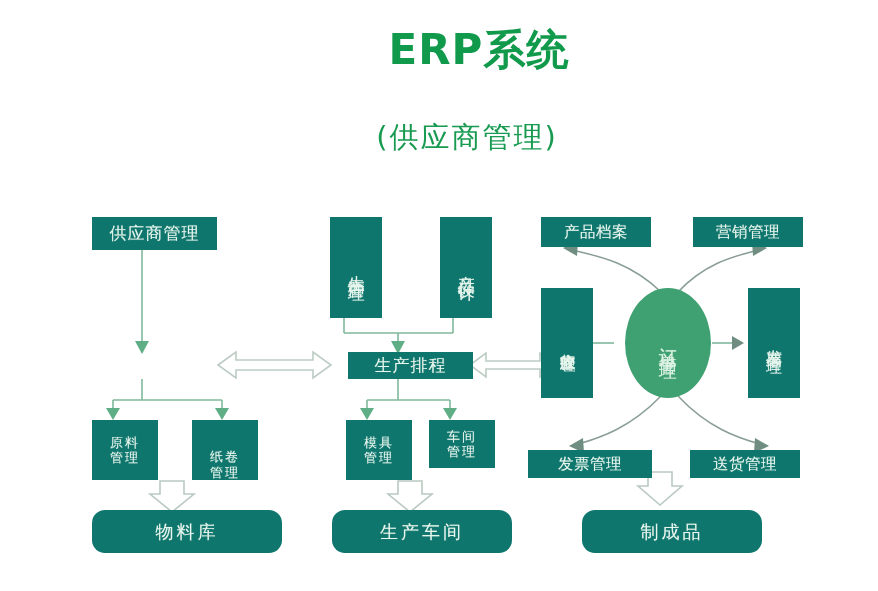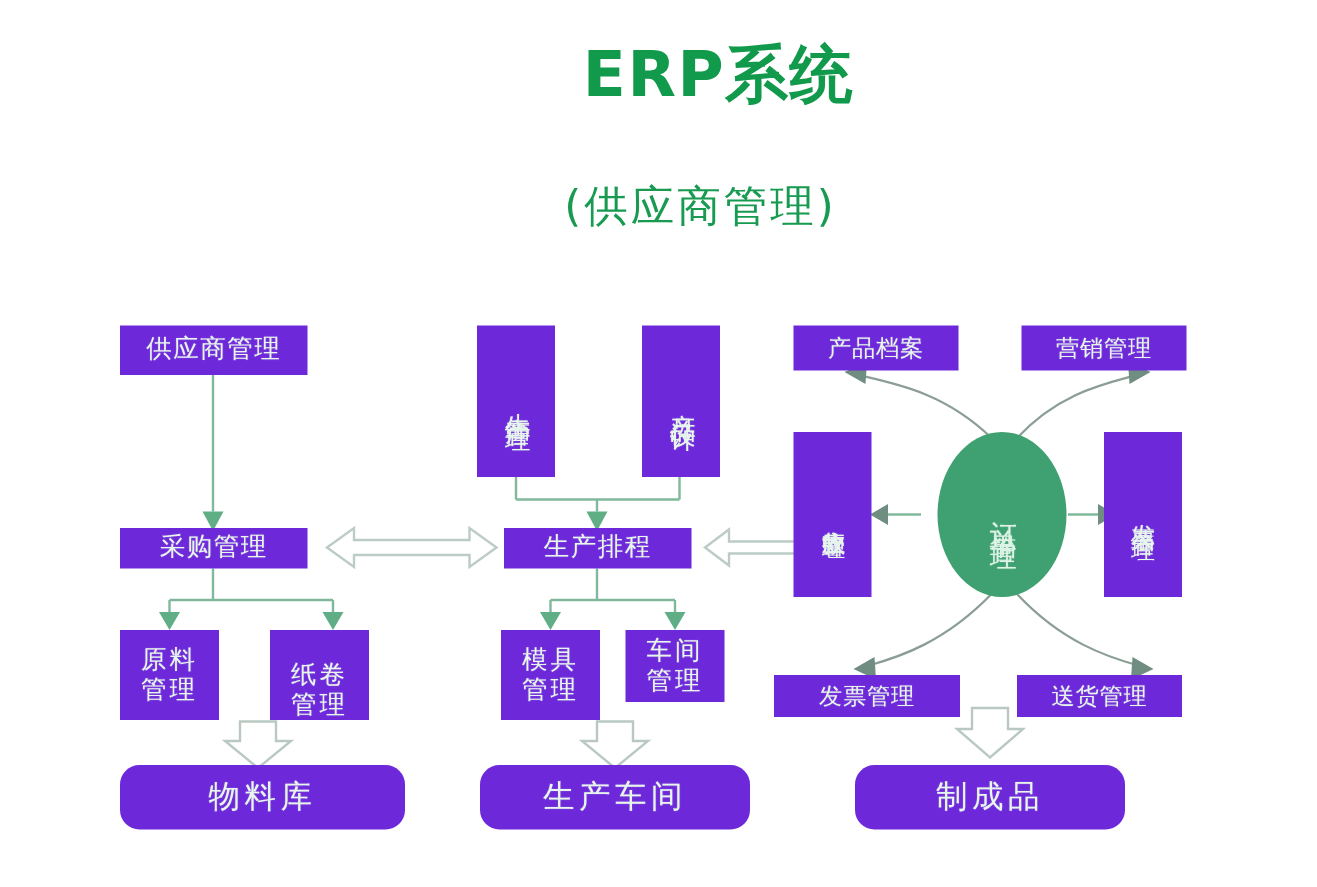--- a/index.html
+++ b/index.html
@@ -18,32 +18,33 @@
   }
   .subtitle{
     position:absolute;left:0;top:118px;width:878px;text-align:center;
     font-size:29px;color:#189b51;letter-spacing:2px;white-space:nowrap;
   }
   .subtitle-inner{display:inline-block;transform:translateX(28px);}
 
   
   .box{
     position:absolute;box-sizing:border-box;
-    background:#6d28d9;color:#e7f6ec;
+    background:#0f766e;color:#e7f6ec;
     display:flex;align-items:center;justify-content:center;
     text-align:center;line-height:1.18;
     font-size:17px;letter-spacing:1px;
     text-shadow:0 0 1px rgba(255,255,255,.35);
+    margin-left:12px;
   }
-  .box.rounded{border-radius:13px;font-size:21px;letter-spacing:3px;}
+  .box.rounded{border-radius:13px;font-size:18px;letter-spacing:3px;}
   .box.vert{
     writing-mode:vertical-rl;text-orientation:upright;
     letter-spacing:3px;line-height:1.25;font-size:17px;
   }
-  .box.two-line{font-size:17px;letter-spacing:2px;}
+  .box.two-line{font-size:13px;letter-spacing:2px;}
   .box.small{font-size:15.5px;letter-spacing:0.5px;}
   .ellipse{
     position:absolute;box-sizing:border-box;
     background:#3fa172;color:#ddf3e5;border-radius:50%;
     display:flex;align-items:center;justify-content:center;
     writing-mode:vertical-rl;text-orientation:upright;
     font-size:18px;letter-spacing:5px;line-height:1.2;
     text-shadow:0 0 1px rgba(255,255,255,.35);
   }
 
@@ -109,21 +110,20 @@
     <path class="curve" d="M 661,396 C 630,428 600,438 578,444"></path>
     <polygon class="arrowfill-grey" points="584,453 569,446 583,438"></polygon>
     <path class="curve" d="M 678,396 C 708,428 738,438 760,444"></path>
     <polygon class="arrowfill-grey" points="754,453 769,446 755,438"></polygon>
 
     <polygon class="hollow" points="648,472 672,472 672,486 682,486 660,505 638,486 648,486"></polygon>
   </svg>
 
   <div class="box" style="left:80px;top:217px;width:125px;height:33px;">供应商管理</div>
 
-  <div class="box" style="left:80px;top:352px;width:125px;height:27px;">采购管理</div>
 
   <div class="box two-line" style="left:80px;top:420px;width:66px;height:60px;">
     <span style="white-space:pre-line;display:block;">原料
 管理</span>
   </div>
   <div class="box two-line" style="left:180px;top:420px;width:66px;height:60px;align-items:flex-end;">
     <span style="white-space:pre-line;display:block;">纸卷
 管理</span>
   </div>
 

